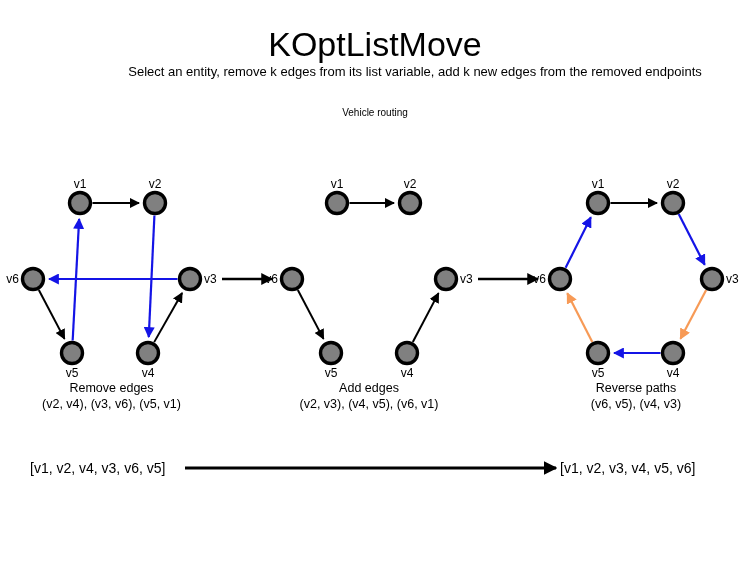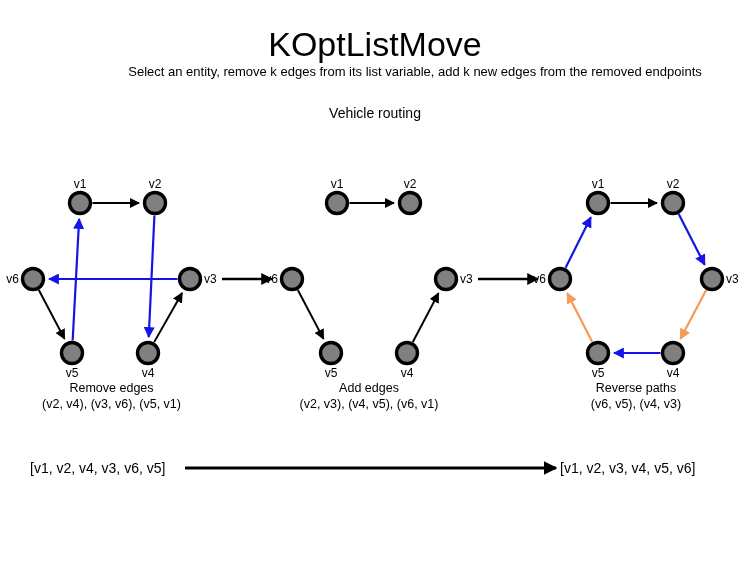--- a/index.html
+++ b/index.html
@@ -42,21 +42,21 @@
     font-size: 13px;
     line-height: 16px;
     margin-left: 40px;
   }
   .section-label {
     position: absolute;
     left: 0;
     top: 104px;
     width: 750px;
     text-align: center;
-    font-size: 14px;
+    font-size: 10px;
     line-height: 18px;
   }
   svg#graph {
     position: absolute;
     left: 0;
     top: 0;
     width: 750px;
     height: 563px;
   }
   .node-circle {

